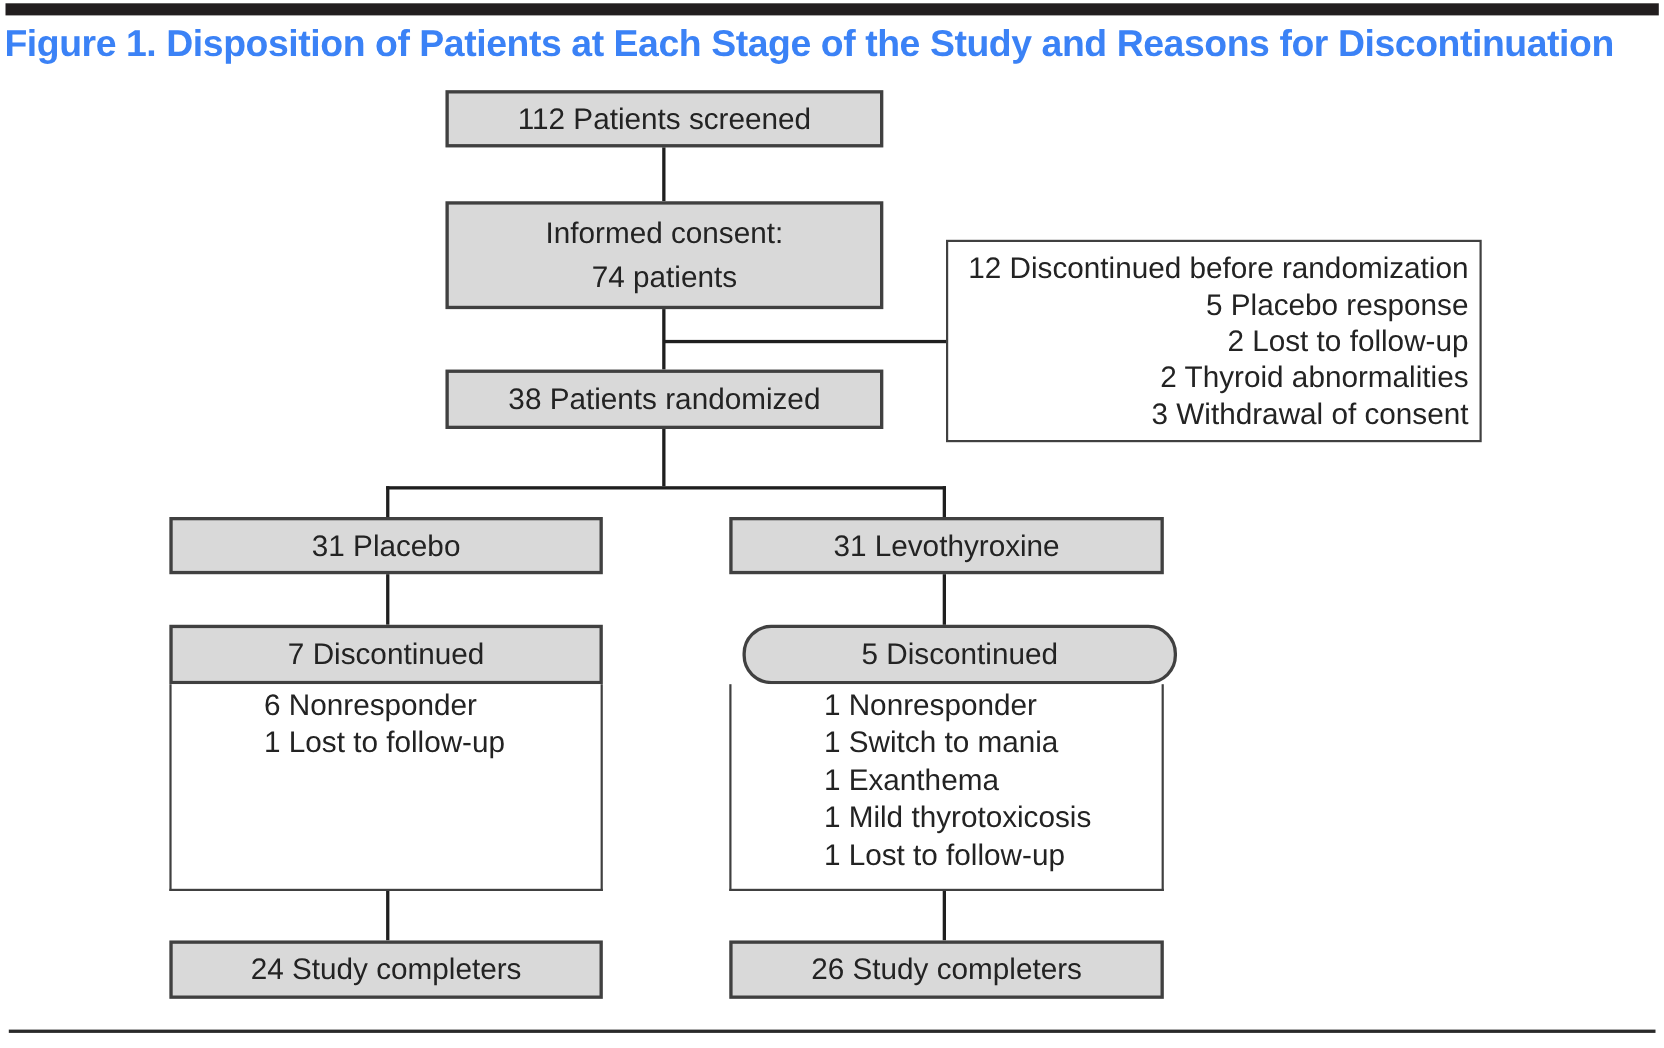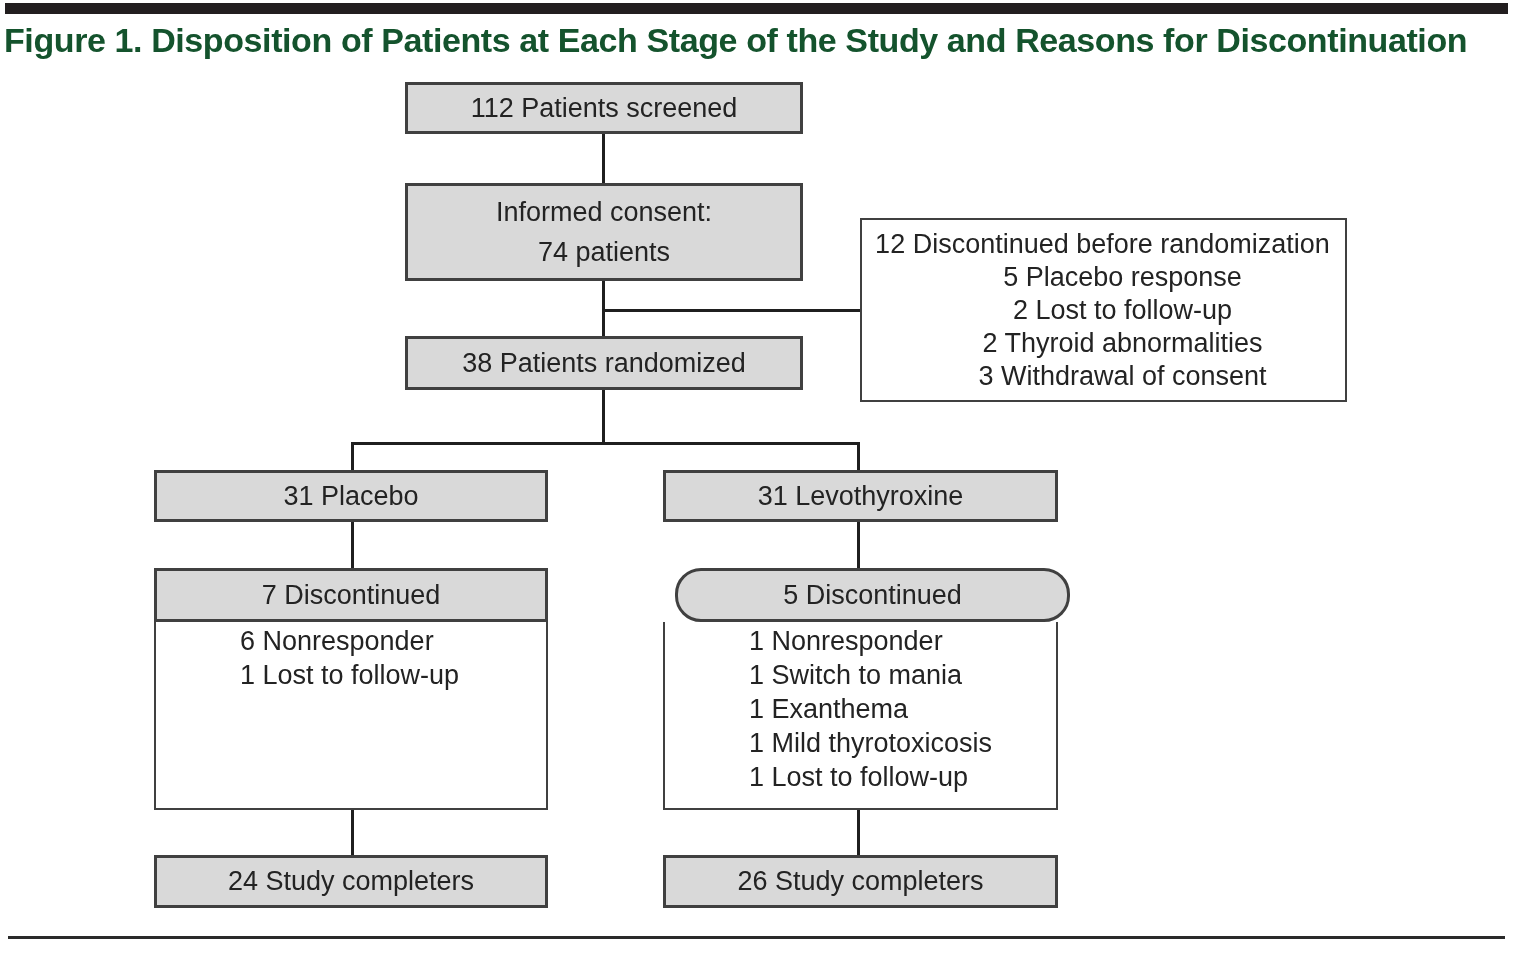--- a/index.html
+++ b/index.html
@@ -19,21 +19,21 @@
     background: #221e1f;
   }
   .title {
     position: absolute;
     left: 4px; top: 21px;
     margin: 0;
     font-size: 34px;
     font-weight: bold;
     letter-spacing: -0.4px;
     white-space: nowrap;
-    color: #14532d;
+    color: #3b82f6;
   }
   .box {
     position: absolute;
     box-sizing: border-box;
     border: 3px solid #404040;
     display: flex;
     align-items: center;
     justify-content: center;
     font-size: 27px;
     text-align: center;
@@ -45,21 +45,21 @@
 
   
   #b-screened   { left: 405px; top: 82px;  width: 398px; height: 52px; }
   #b-consent    { left: 405px; top: 183px; width: 398px; height: 98px; flex-direction: column; line-height: 40px; }
   #b-randomized { left: 405px; top: 336px; width: 398px; height: 54px; }
 
   
   #b-side {
     left: 860px; top: 218px; width: 487px; height: 184px;
     display: block;
-    text-align: center;
+    text-align: right;
     padding: 8px 10px 0 8px;
     line-height: 33px;
   }
   #b-side .reason { padding-left: 40px; }
 
   
   #b-placebo { left: 154px; top: 470px; width: 394px; height: 52px; }
   #b-levo    { left: 663px; top: 470px; width: 395px; height: 52px; }
 
   #b-disc7 { left: 154px; top: 568px; width: 394px; height: 54px; }

